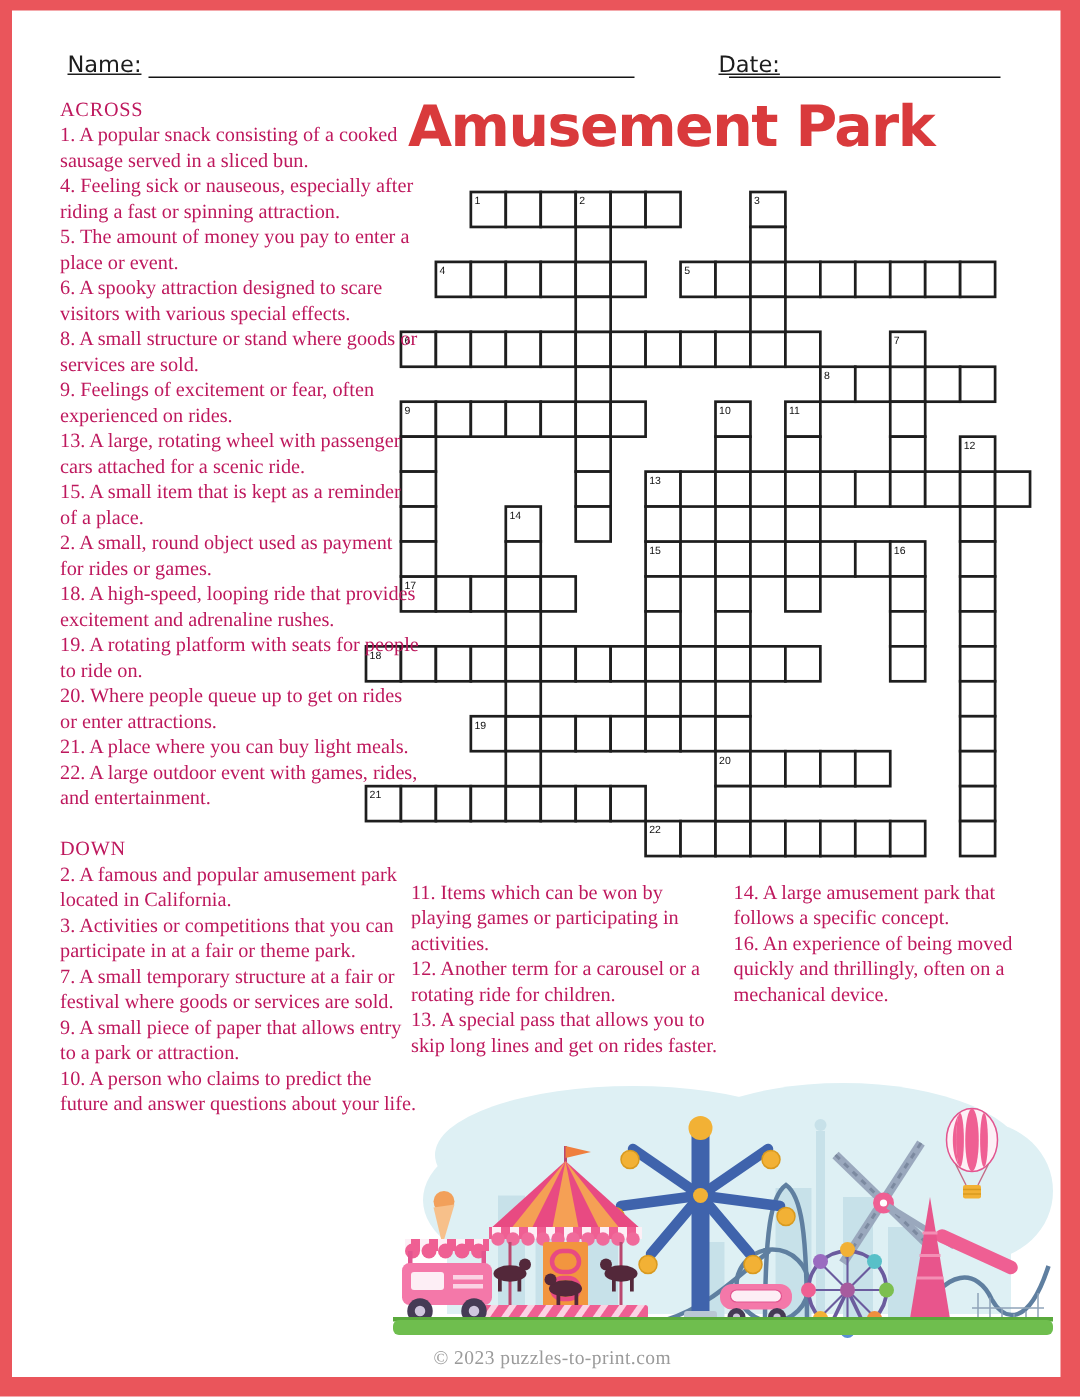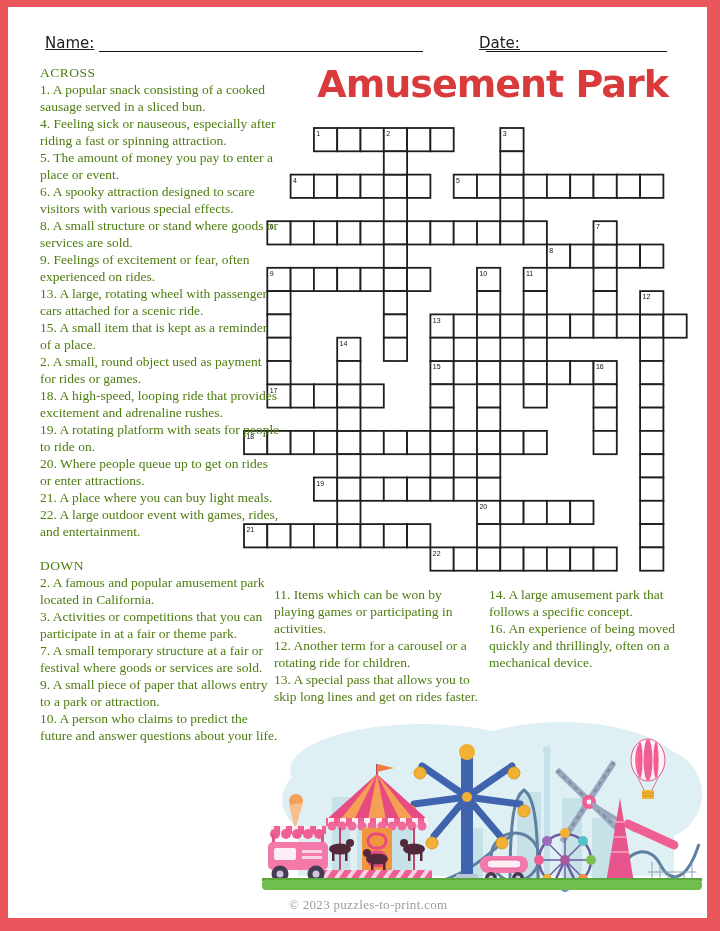--- a/index.html
+++ b/index.html
@@ -15,26 +15,26 @@
   }
   
   .hdr-label{
     position:absolute;font-family:"DejaVu Sans",sans-serif;
     font-size:15px;color:#1d1d1d;z-index:2;text-decoration:underline;
   }
   .blank{
     position:absolute;border-bottom:1.6px solid #141414;height:18px;z-index:2;
   }
   .title{
-    position:absolute;left:272px;top:62px;width:396px;text-align:right;
+    position:absolute;left:272px;top:62px;width:396px;text-align:left;
     font-family:"DejaVu Sans",sans-serif;font-weight:bold;font-size:38px;
     letter-spacing:-1px;color:#d93a3c;z-index:2;white-space:nowrap;
   }
   
-  .clue-col{position:absolute;z-index:5;color:#4d7c0f;}
+  .clue-col{position:absolute;z-index:5;color:#be185d;}
   #left-clues{left:40px;top:64px;width:240px;}
   #mid-clues{left:274px;top:586px;width:206px;}
   #right-clues{left:489px;top:586px;width:208px;}
   .clues-heading{
     font-size:13.5px;line-height:17px;letter-spacing:.5px;font-family:"Liberation Serif",serif;
   }
   .clue{font-size:13.5px;line-height:17px;font-family:"Liberation Serif",serif;}
   .gap{height:17px;}
   
   #grid-wrap{position:absolute;left:242px;top:126px;z-index:4;}

